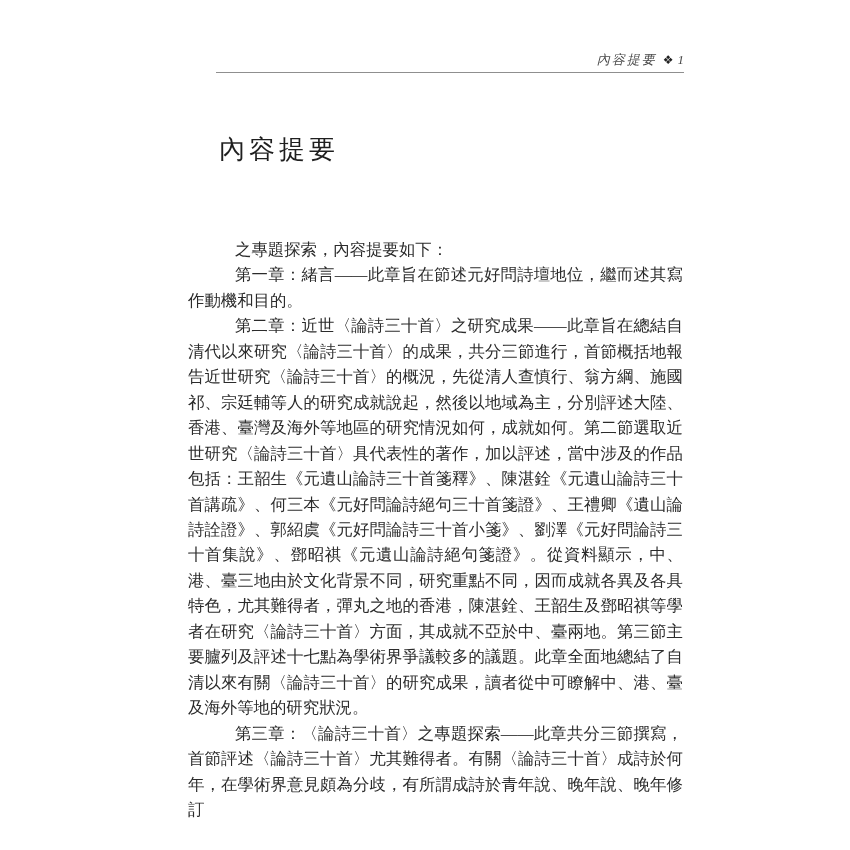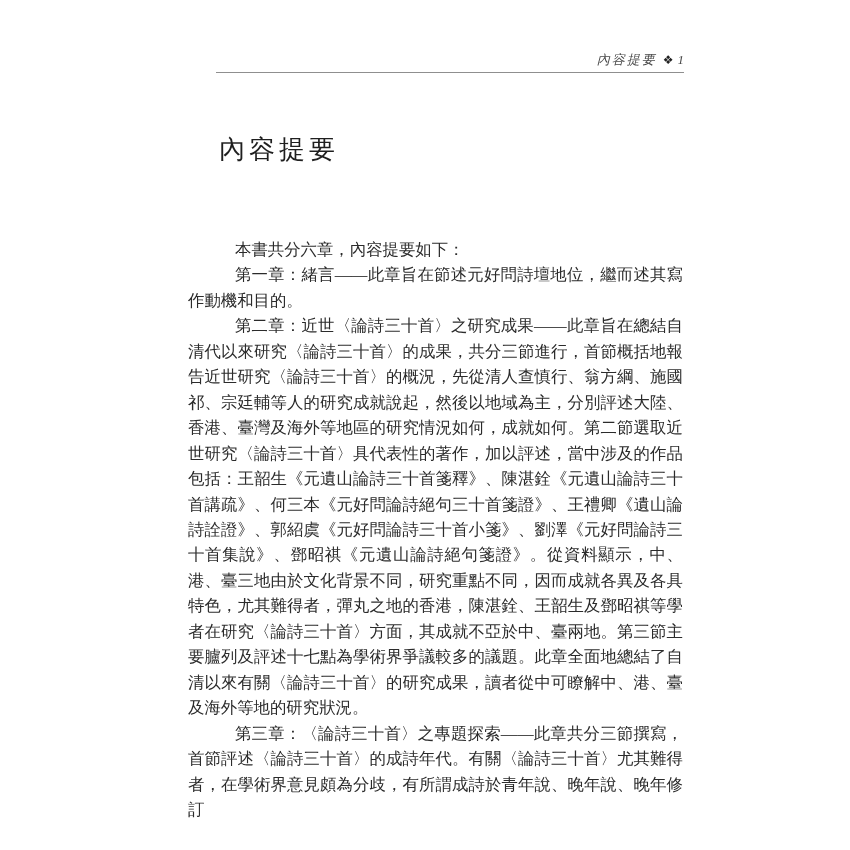--- a/index.html
+++ b/index.html
@@ -81,19 +81,19 @@
 
   <div class="running-head">
     <span>內容提要</span><span class="ornament">❖</span><span class="pageno">1</span>
   </div>
 
   <div class="head-rule"></div>
 
   <h1 class="page-title">內容提要</h1>
 
   <div class="body-text">
-    <p>本書共分六章，內容提要如下：</p>
+    <p>之專題探索，內容提要如下：</p>
     <p>第一章：緒言——此章旨在節述元好問詩壇地位，繼而述其寫作動機和目的。</p>
     <p>第二章：近世〈論詩三十首〉之研究成果——此章旨在總結自清代以來研究〈論詩三十首〉的成果，共分三節進行，首節概括地報告近世研究〈論詩三十首〉的概況，先從清人查慎行、翁方綱、施國祁、宗廷輔等人的研究成就說起，然後以地域為主，分別評述大陸、香港、臺灣及海外等地區的研究情況如何，成就如何。第二節選取近世研究〈論詩三十首〉具代表性的著作，加以評述，當中涉及的作品包括：王韶生《元遺山論詩三十首箋釋》、陳湛銓《元遺山論詩三十首講疏》、何三本《元好問論詩絕句三十首箋證》、王禮卿《遺山論詩詮證》、郭紹虞《元好問論詩三十首小箋》、劉澤《元好問論詩三十首集說》、鄧昭祺《元遺山論詩絕句箋證》。從資料顯示，中、港、臺三地由於文化背景不同，研究重點不同，因而成就各異及各具特色，尤其難得者，彈丸之地的香港，陳湛銓、王韶生及鄧昭祺等學者在研究〈論詩三十首〉方面，其成就不亞於中、臺兩地。第三節主要臚列及評述十七點為學術界爭議較多的議題。此章全面地總結了自清以來有關〈論詩三十首〉的研究成果，讀者從中可瞭解中、港、臺及海外等地的研究狀況。</p>
-    <p>第三章：〈論詩三十首〉之專題探索——此章共分三節撰寫，首節評述〈論詩三十首〉的成詩年代。有關〈論詩三十首〉尤其難得者，在學術界意見頗為分歧，有所謂成詩於青年說、晚年說、晚年修訂</p>
+    <p>第三章：〈論詩三十首〉之專題探索——此章共分三節撰寫，首節評述〈論詩三十首〉尤其難得者。有關〈論詩三十首〉成詩於何年，在學術界意見頗為分歧，有所謂成詩於青年說、晚年說、晚年修訂</p>
   </div>
 
 </div>
 
 </body></html>

